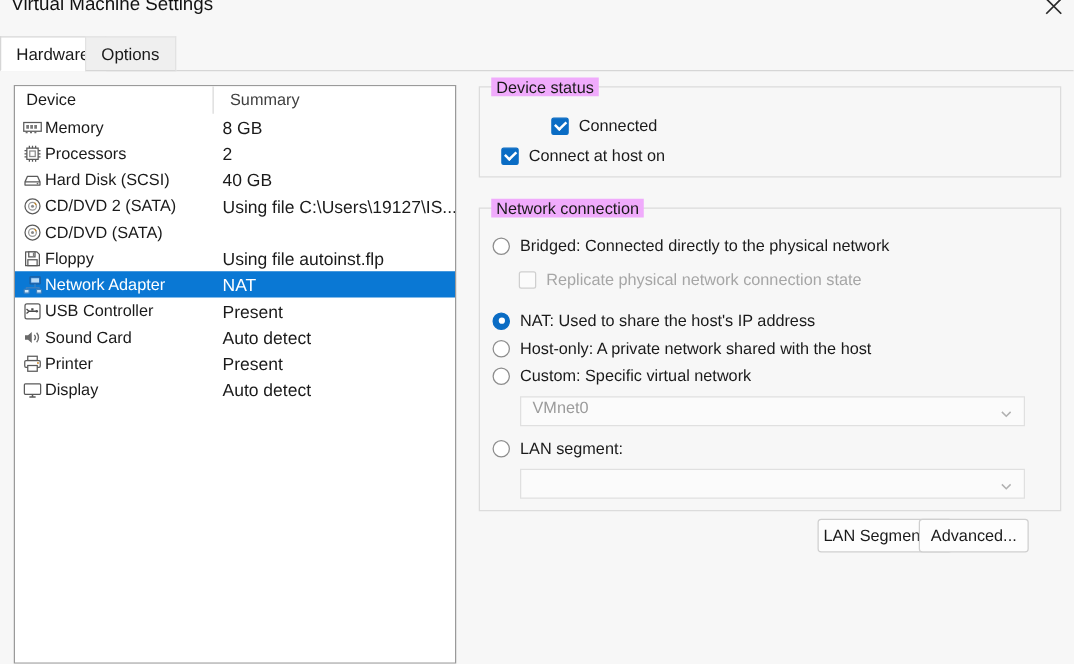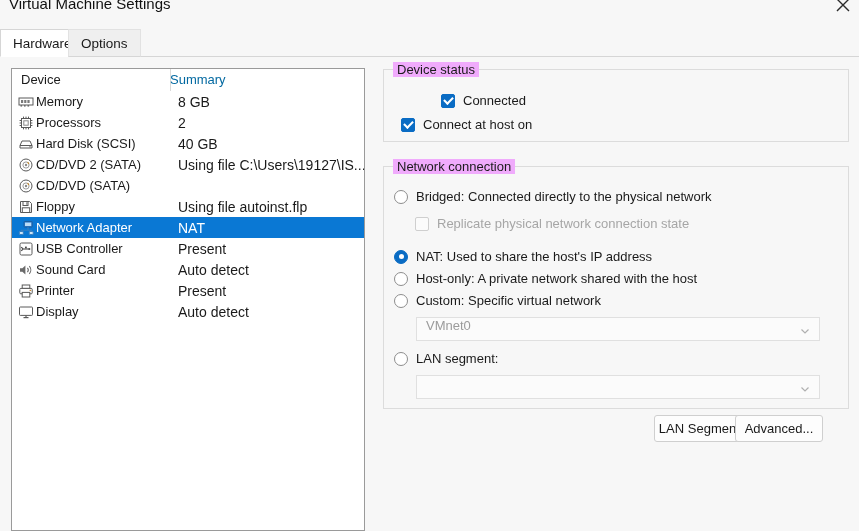--- a/index.html
+++ b/index.html
@@ -59,21 +59,21 @@
     overflow: hidden;
   }
   .dev-header {
     position: relative; height: 22px; width: 100%;
     background: #ffffff;
   }
   .dev-header .col-dev {
     position: absolute; left: 9px; top: 3px; font-size: 13px; color: #1a1a1a;
   }
   .dev-header .col-sum {
-    position: absolute; left: 158px; top: 3px; font-size: 13px; color: #0369a1; text-align: center;
+    position: absolute; left: 172px; top: 3px; font-size: 13px; color: #404040; text-align: center;
   }
   .dev-header .vsep {
     position: absolute; left: 158px; top: 0px; width: 1px; height: 22px;
     background: #d9d9d9;
   }
   .dev-row {
     position: relative; height: 21px; width: 100%;
     display: flex; align-items: center; cursor: default;
   }
   .dev-row.selected { background: #0a78d4; }

